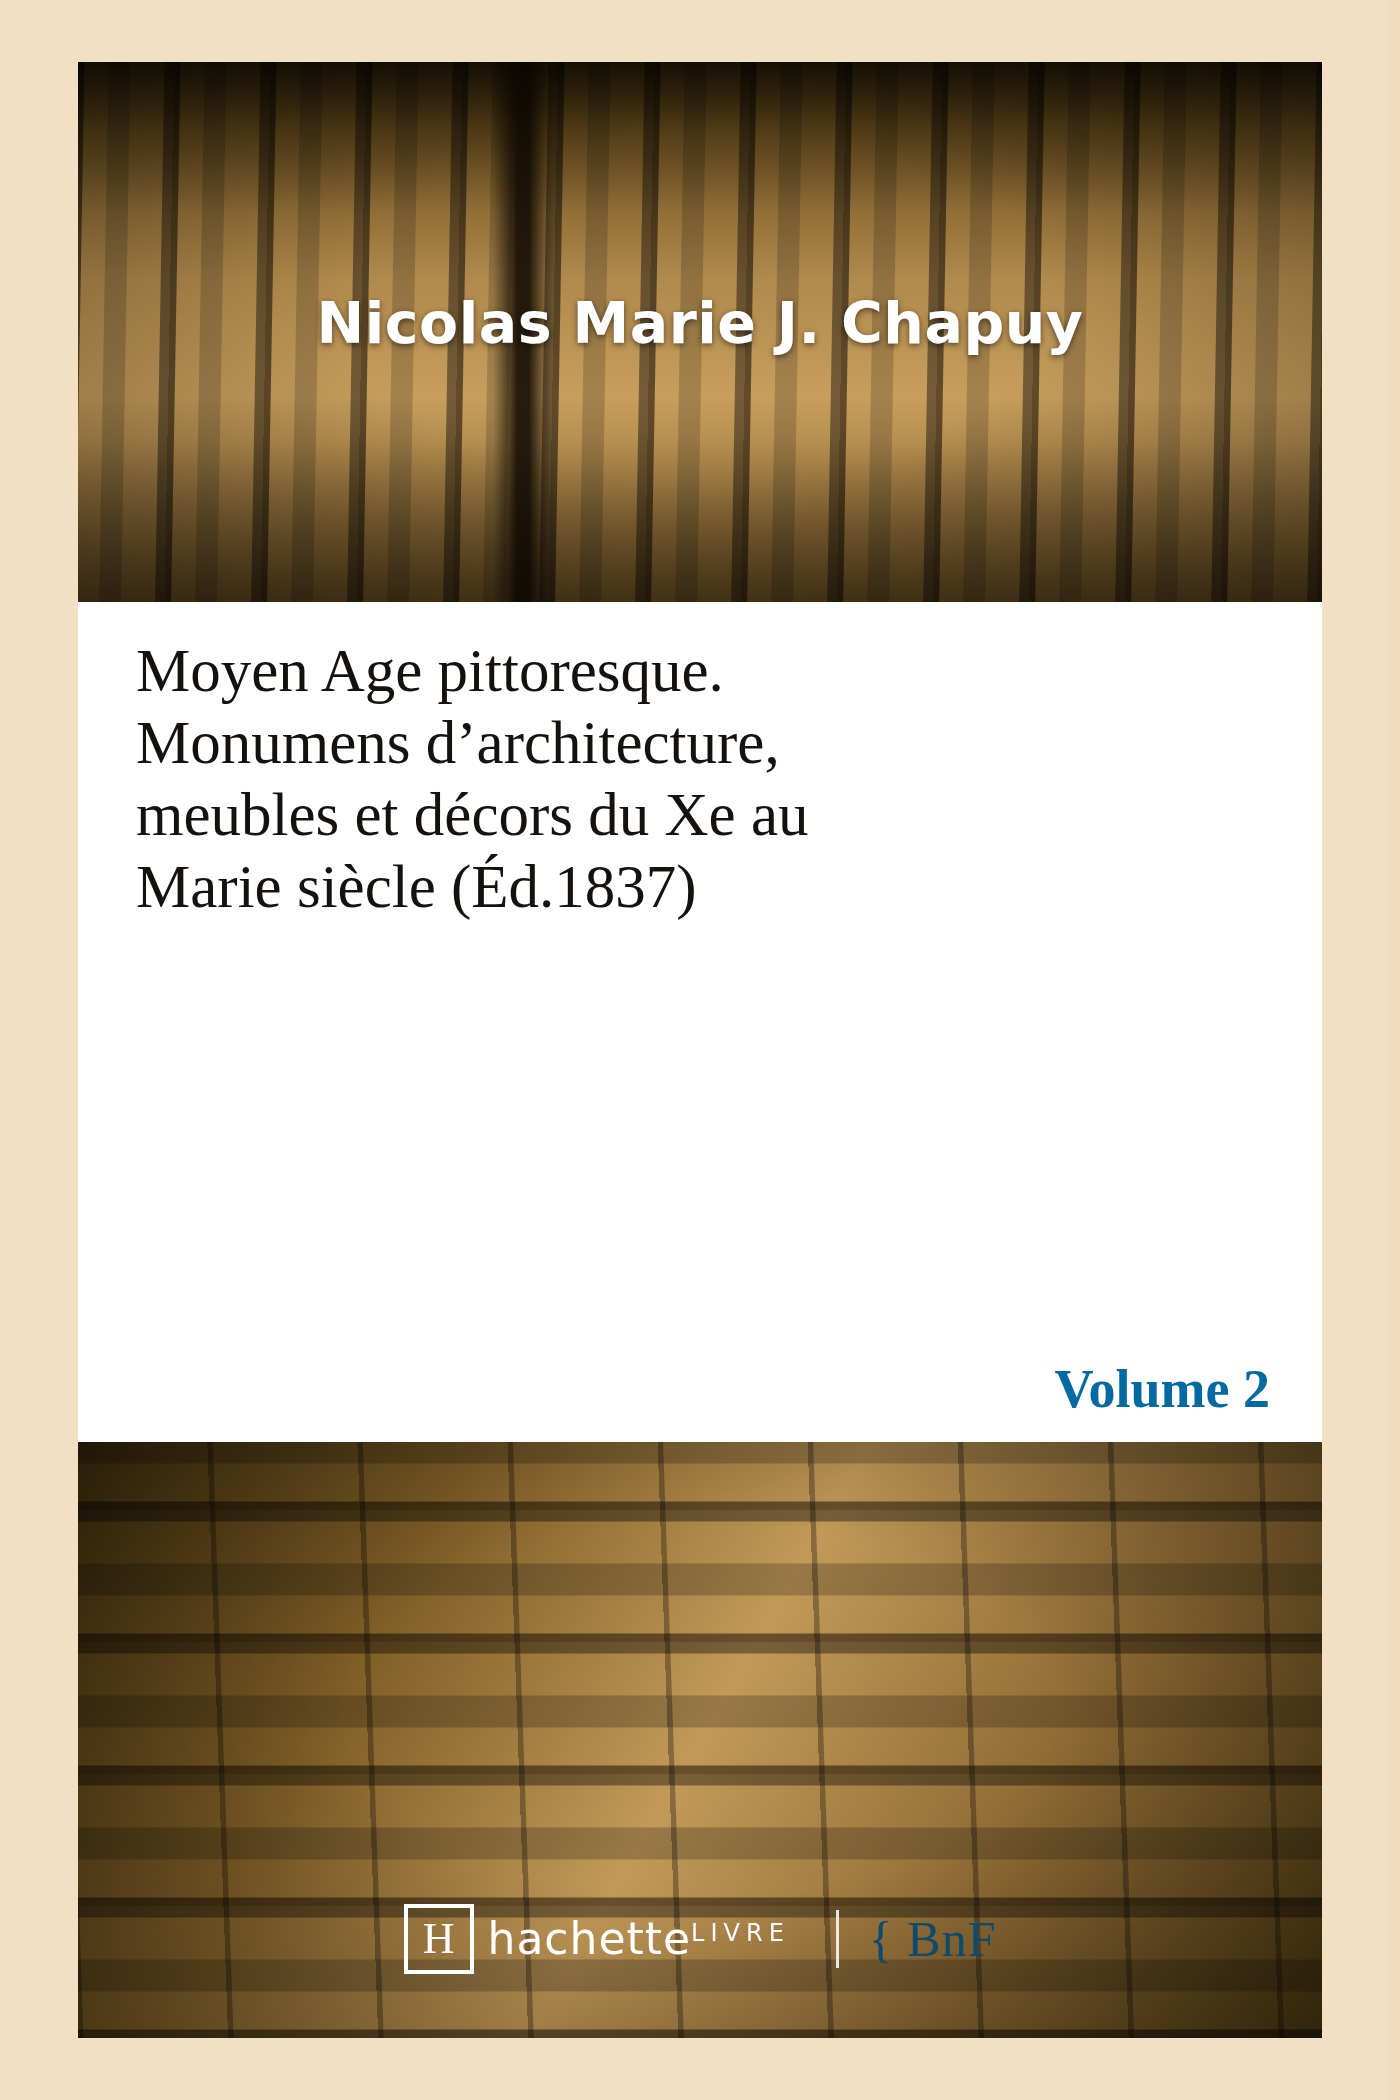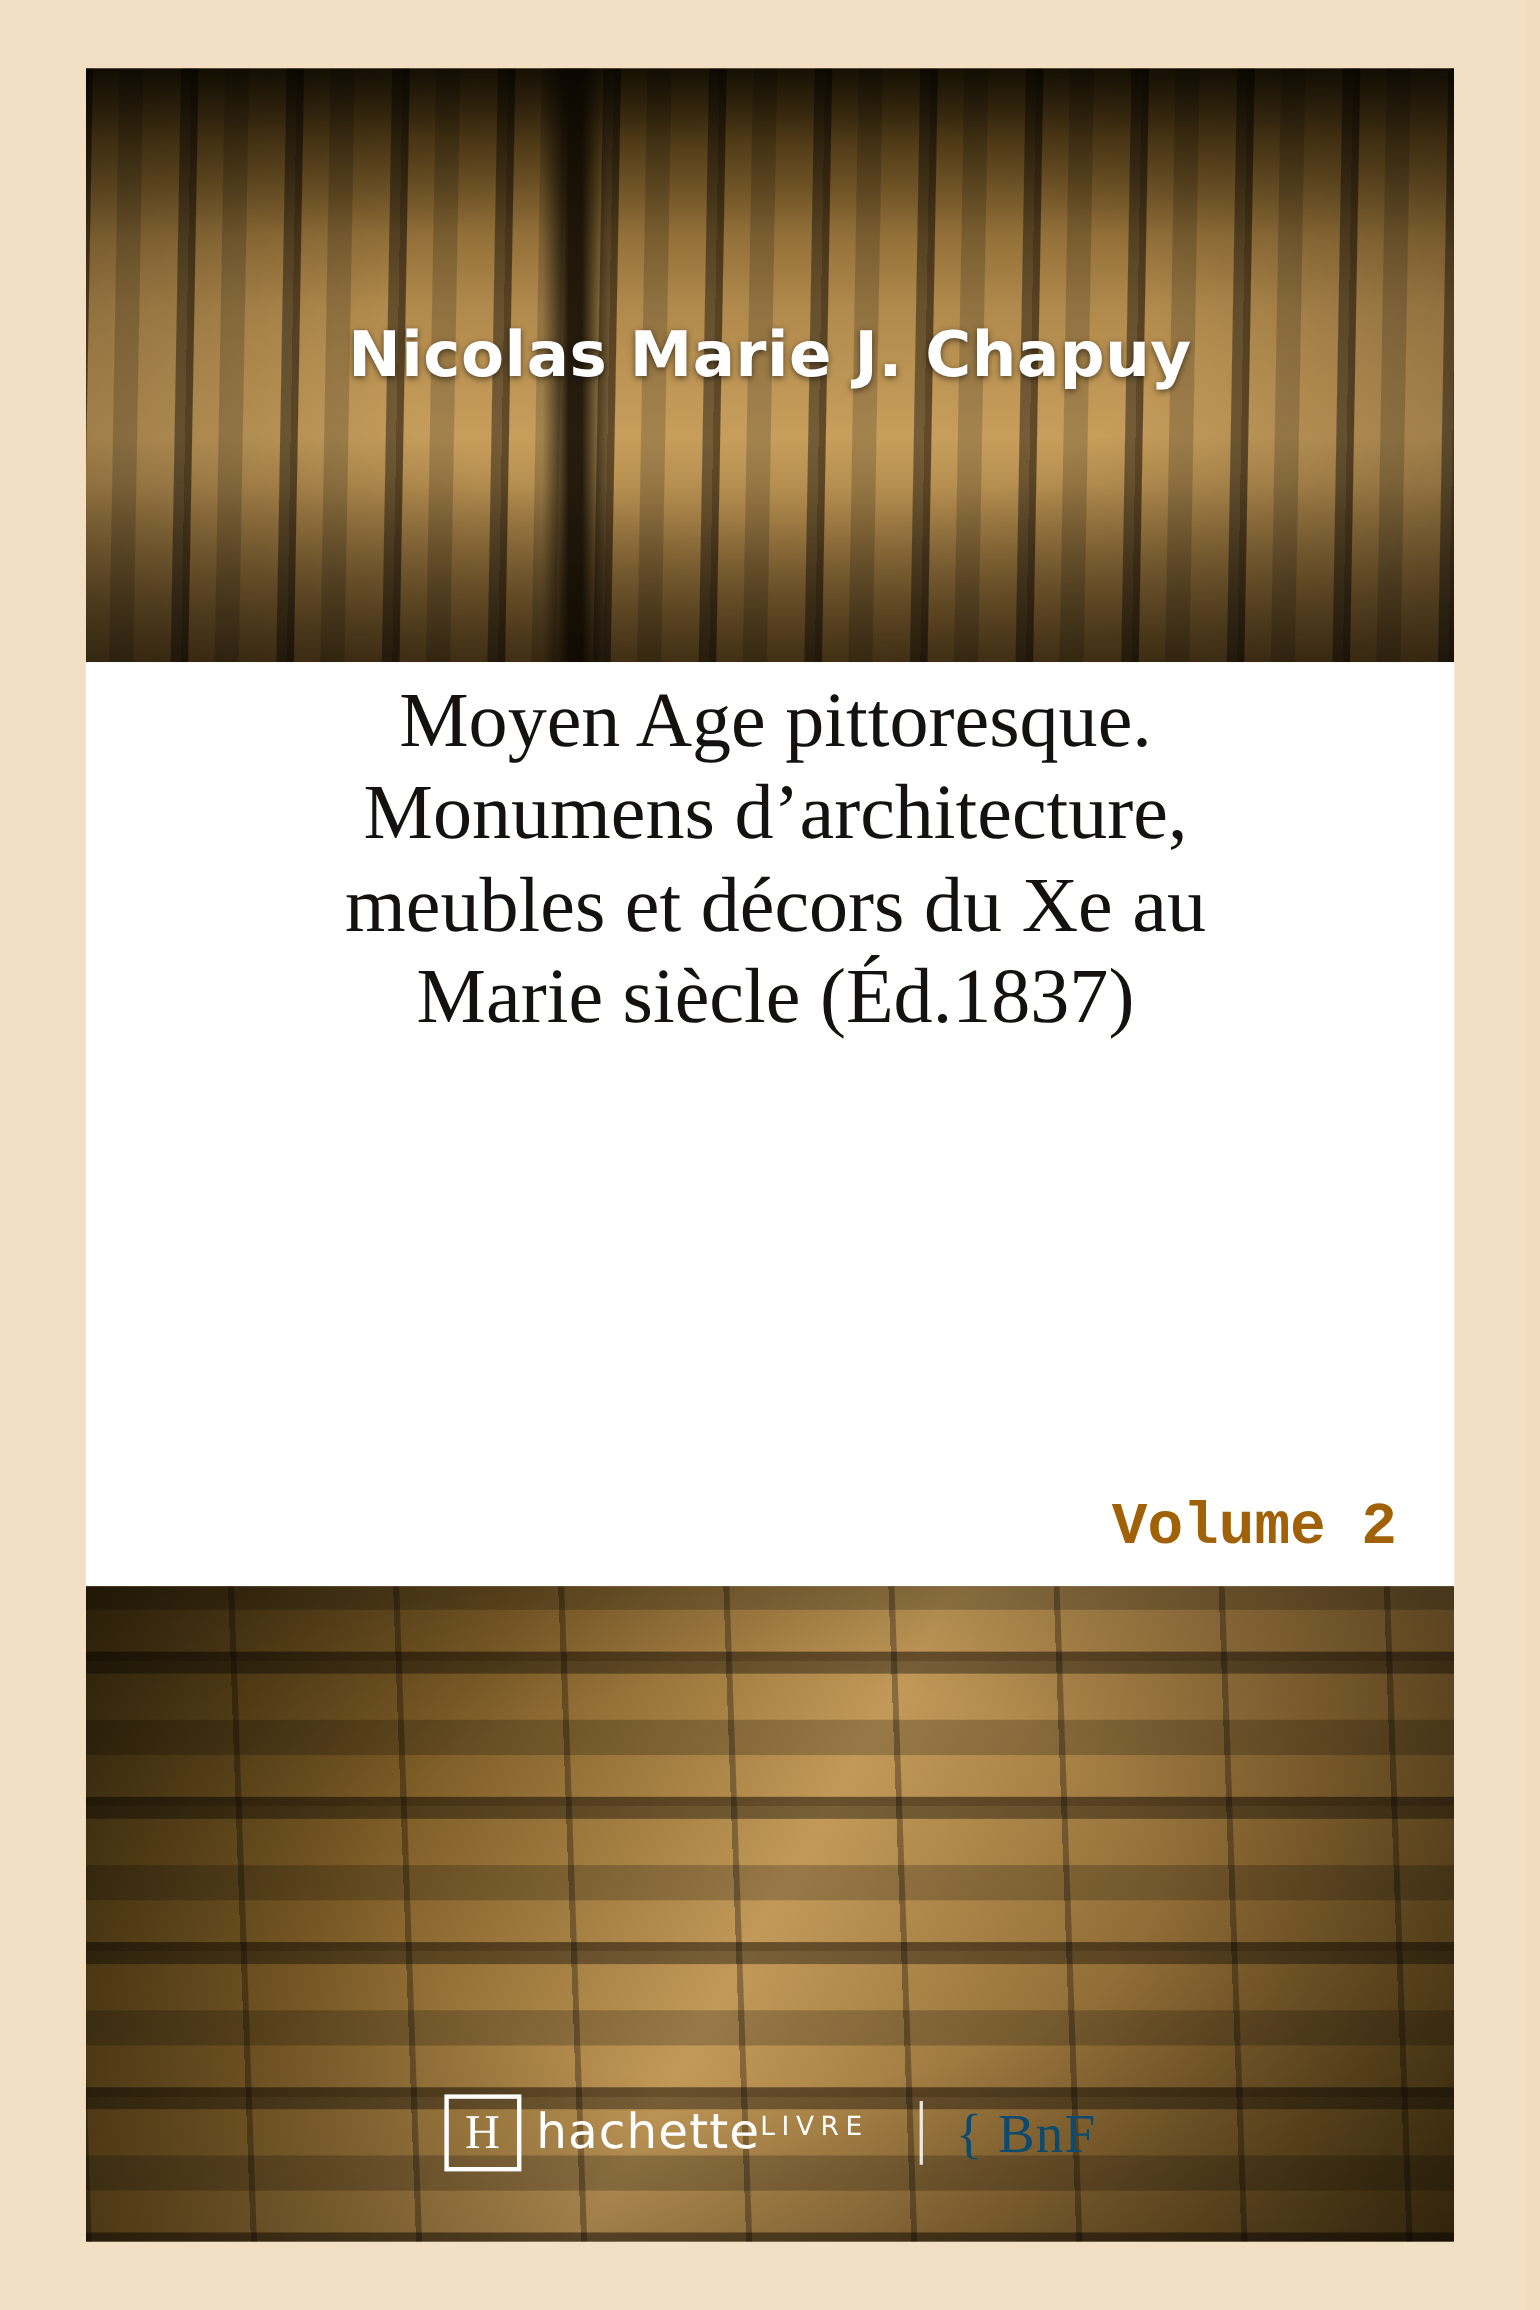--- a/index.html
+++ b/index.html
@@ -140,35 +140,35 @@
     left: 0;
     top: 540px;
     width: 100%;
     height: 840px;
     background: #ffffff;
   }
   .title {
     position: absolute;
     left: 58px;
     right: 48px;
-    top: 12px;
+    top: 33px;
     font-family: "Liberation Serif", serif;
-    font-size: 71px;
+    font-size: 61px;
     line-height: 1.18;
     color: #14110e;
-    text-align: center;
+    text-align: left;
   }
   .volume {
     position: absolute;
     right: 52px;
     bottom: 22px;
-    font-family: Liberation Mono, monospace;
+    font-family: Liberation Serif, serif;
     font-weight: bold;
     font-size: 54px;
-    color: #a16207;
+    color: #0369a1;
   }
 
   
   .logos {
     position: absolute;
     left: 0;
     right: 0;
     bottom: 64px;
     display: flex;
     justify-content: center;

